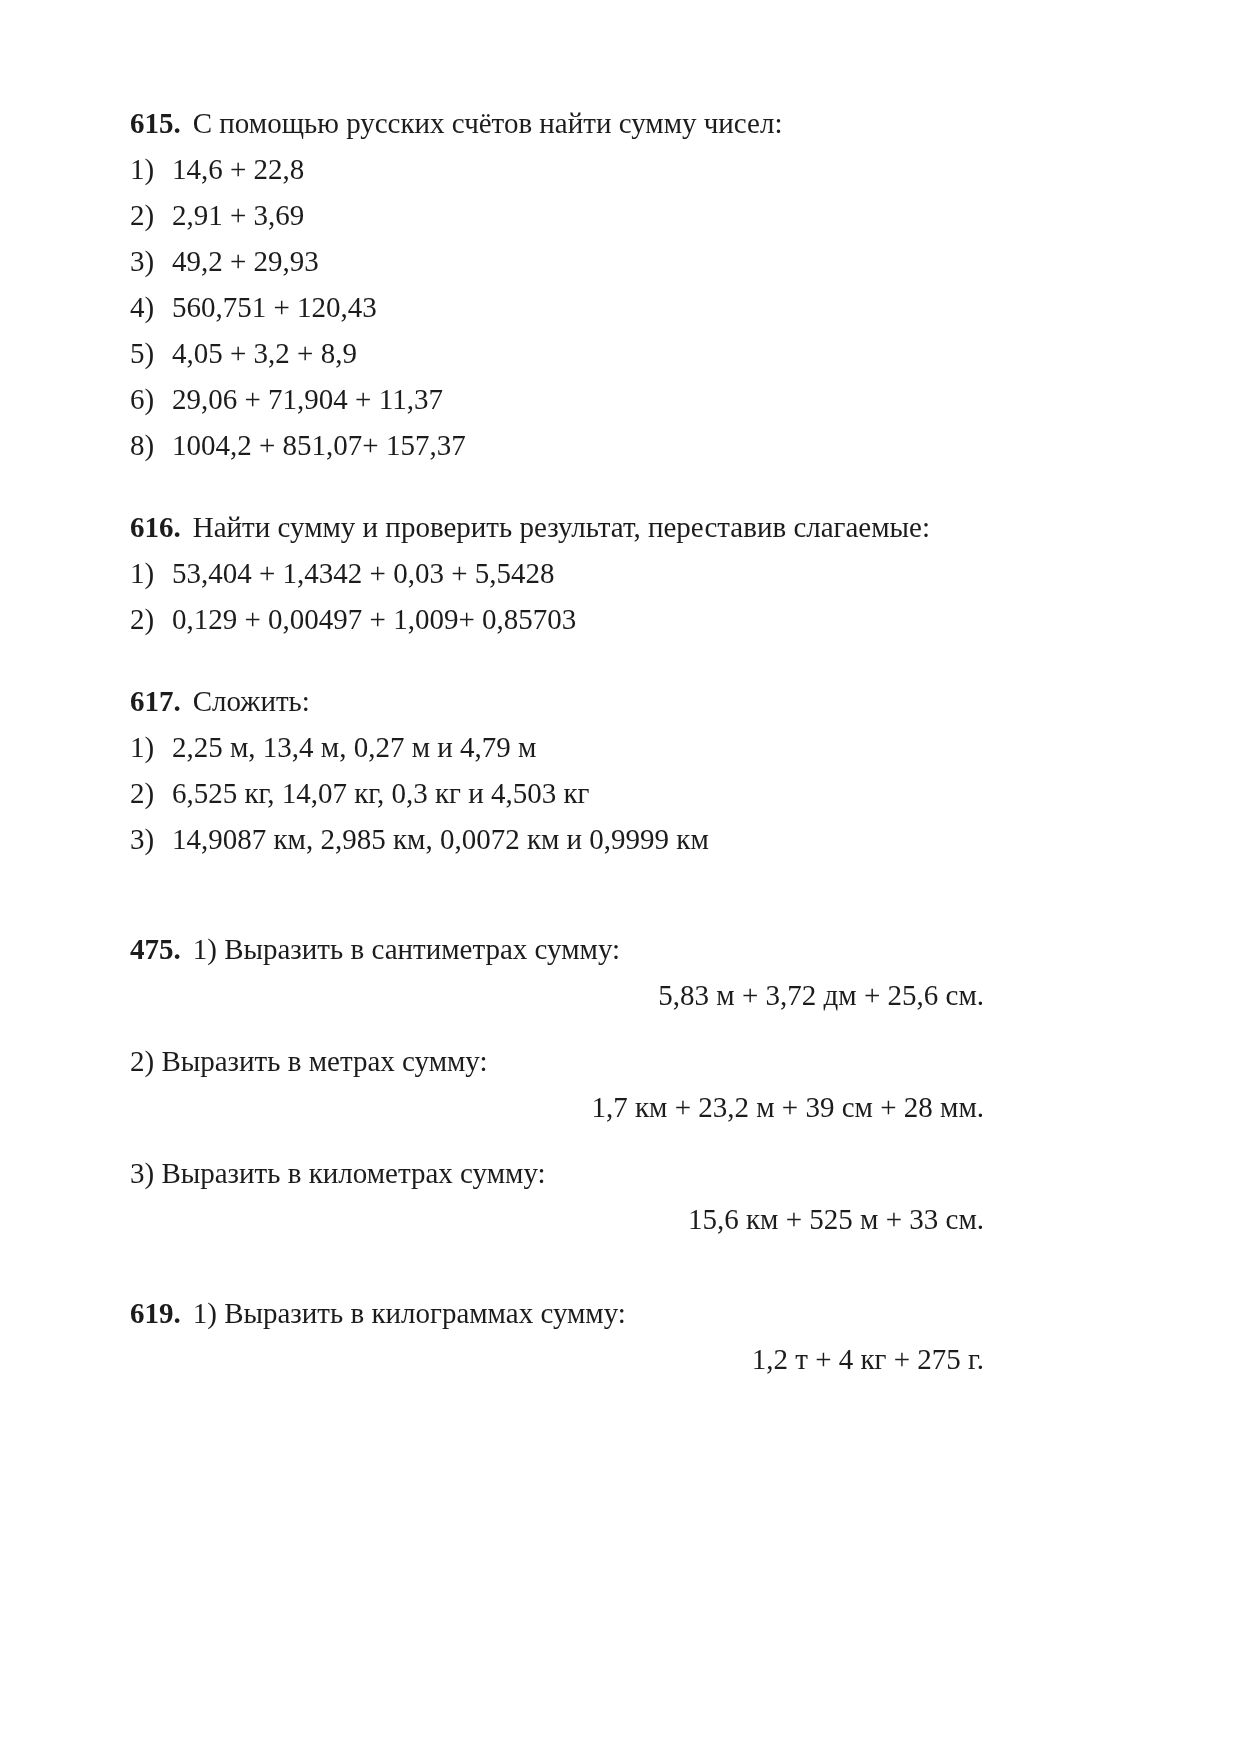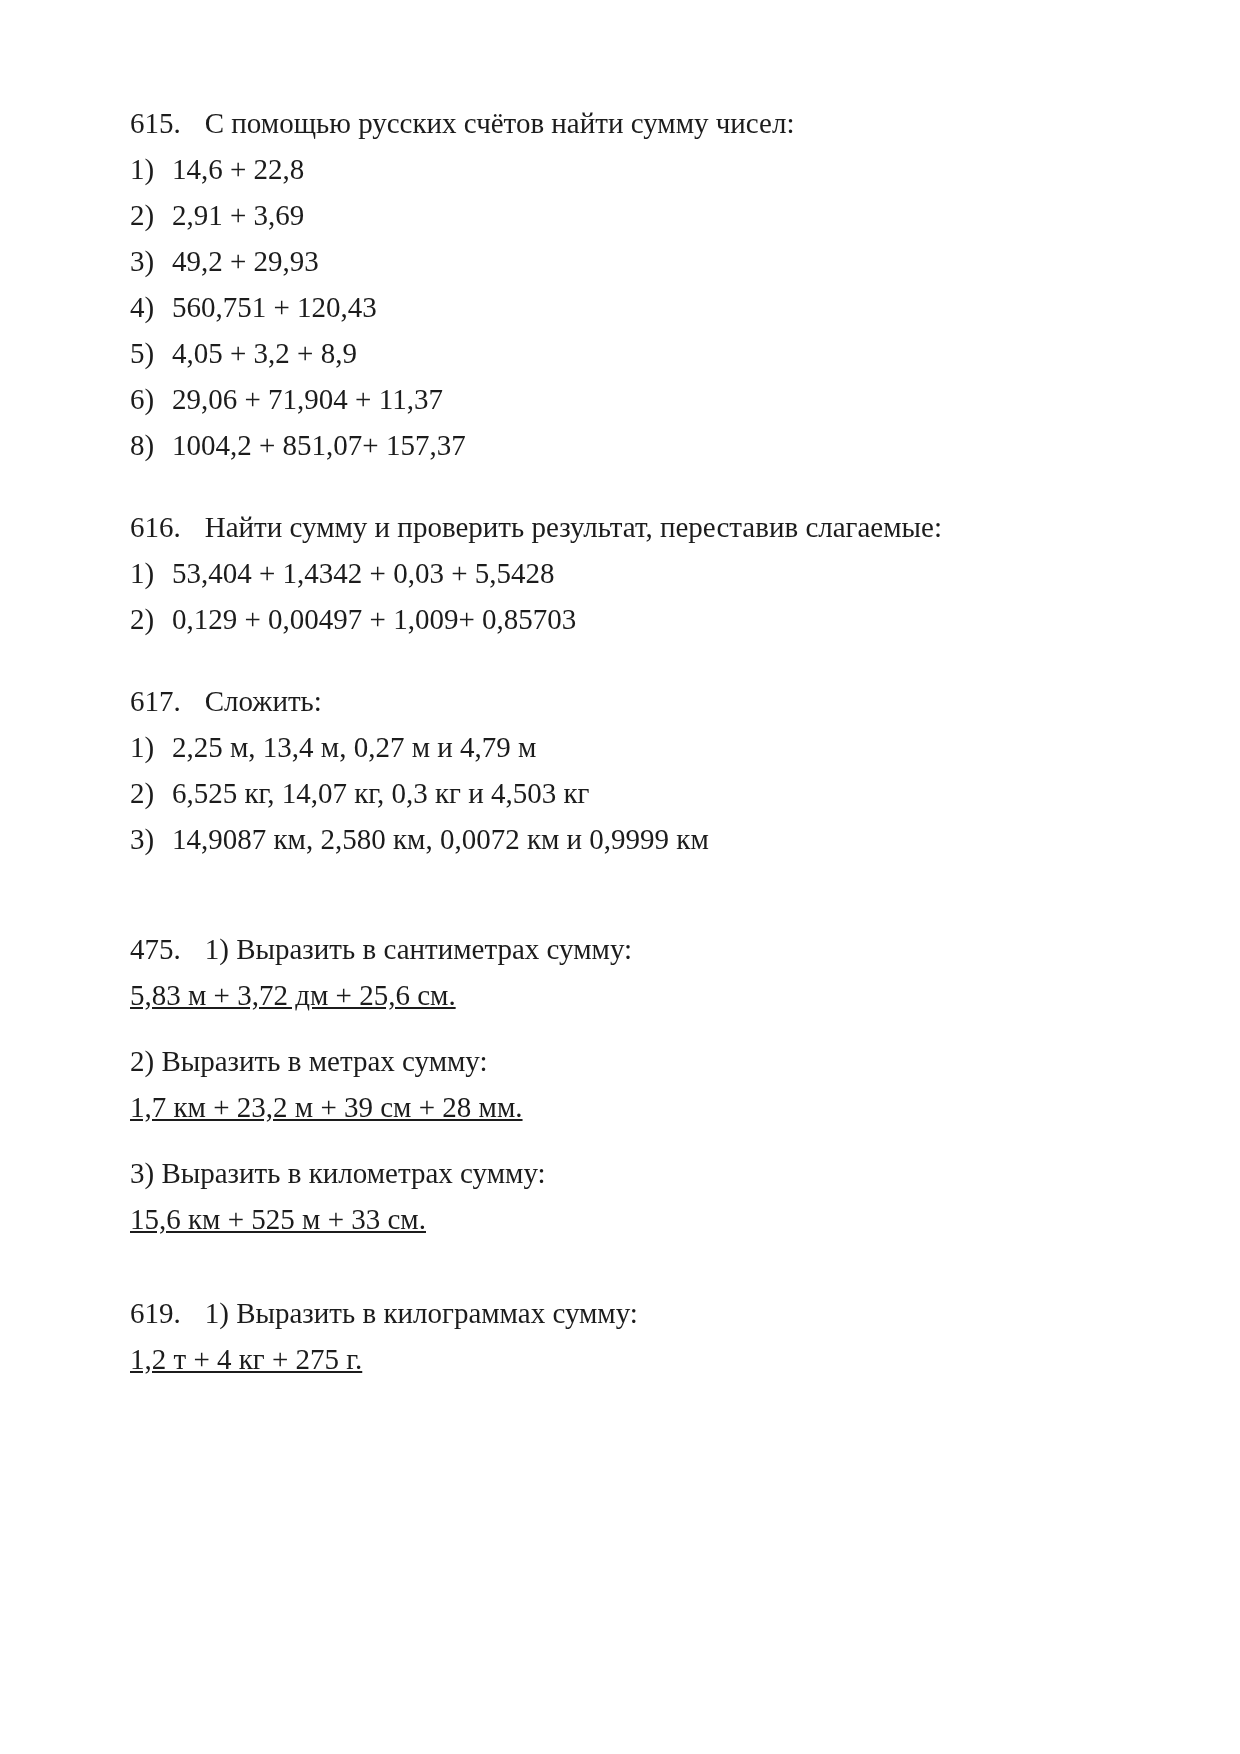--- a/index.html
+++ b/index.html
@@ -9,28 +9,28 @@
     height: 1754px;
     background: #ffffff;
     color: #1c1c1c;
     font-family: "Liberation Serif", "DejaVu Serif", serif;
     font-size: 29px;
     position: relative;
     overflow: hidden;
   }
   .content { padding: 100px 100px 0 130px; }
   p { margin: 0; line-height: 46px; }
-  .problem-number { font-weight: 400; margin-right: 24px; }
+  .problem-number { font-weight: 700; margin-right: 12px; }
   .item-label { display: inline-block; min-width: 42px; }
   .problem-616 { margin-top: 36px; }
   .problem-617 { margin-top: 36px; }
   .problem-618 { margin-top: 64px; }
   .problem-619 { margin-top: 48px; }
   .part-intro { margin-top: 20px; }
-  .formula { width: 854px; text-align: left; text-decoration: underline; }
+  .formula { width: 854px; text-align: right; }
 </style>
 </head>
 <body>
 
 <div class="page">
   <main class="content">
 
     <section class="problem problem-615">
       <p class="problem-header">
         <span class="problem-number">615.</span><span class="problem-title">С помощью русских счётов найти сумму чисел:</span>
@@ -51,21 +51,21 @@
       <p class="item"><span class="item-label">1)</span><span class="item-text">53,404 + 1,4342 + 0,03 + 5,5428</span></p>
       <p class="item"><span class="item-label">2)</span><span class="item-text">0,129 + 0,00497 + 1,009+ 0,85703</span></p>
     </section>
 
     <section class="problem problem-617">
       <p class="problem-header">
         <span class="problem-number">617.</span><span class="problem-title">Сложить:</span>
       </p>
       <p class="item"><span class="item-label">1)</span><span class="item-text">2,25 м, 13,4 м, 0,27 м и 4,79 м</span></p>
       <p class="item"><span class="item-label">2)</span><span class="item-text">6,525 кг, 14,07 кг, 0,3 кг и 4,503 кг</span></p>
-      <p class="item"><span class="item-label">3)</span><span class="item-text">14,9087 км, 2,580 км, 0,0072 км и 0,9999 км</span></p>
+      <p class="item"><span class="item-label">3)</span><span class="item-text">14,9087 км, 2,985 км, 0,0072 км и 0,9999 км</span></p>
     </section>
 
     <section class="problem problem-618">
       <p class="problem-header">
         <span class="problem-number">475.</span><span class="part-intro-text">1) Выразить в сантиметрах сумму:</span>
       </p>
       <p class="formula">5,83 м + 3,72 дм + 25,6 см.</p>
       <p class="part-intro">2) Выразить в метрах сумму:</p>
       <p class="formula">1,7 км + 23,2 м + 39 см + 28 мм.</p>
       <p class="part-intro">3) Выразить в километрах сумму:</p>

